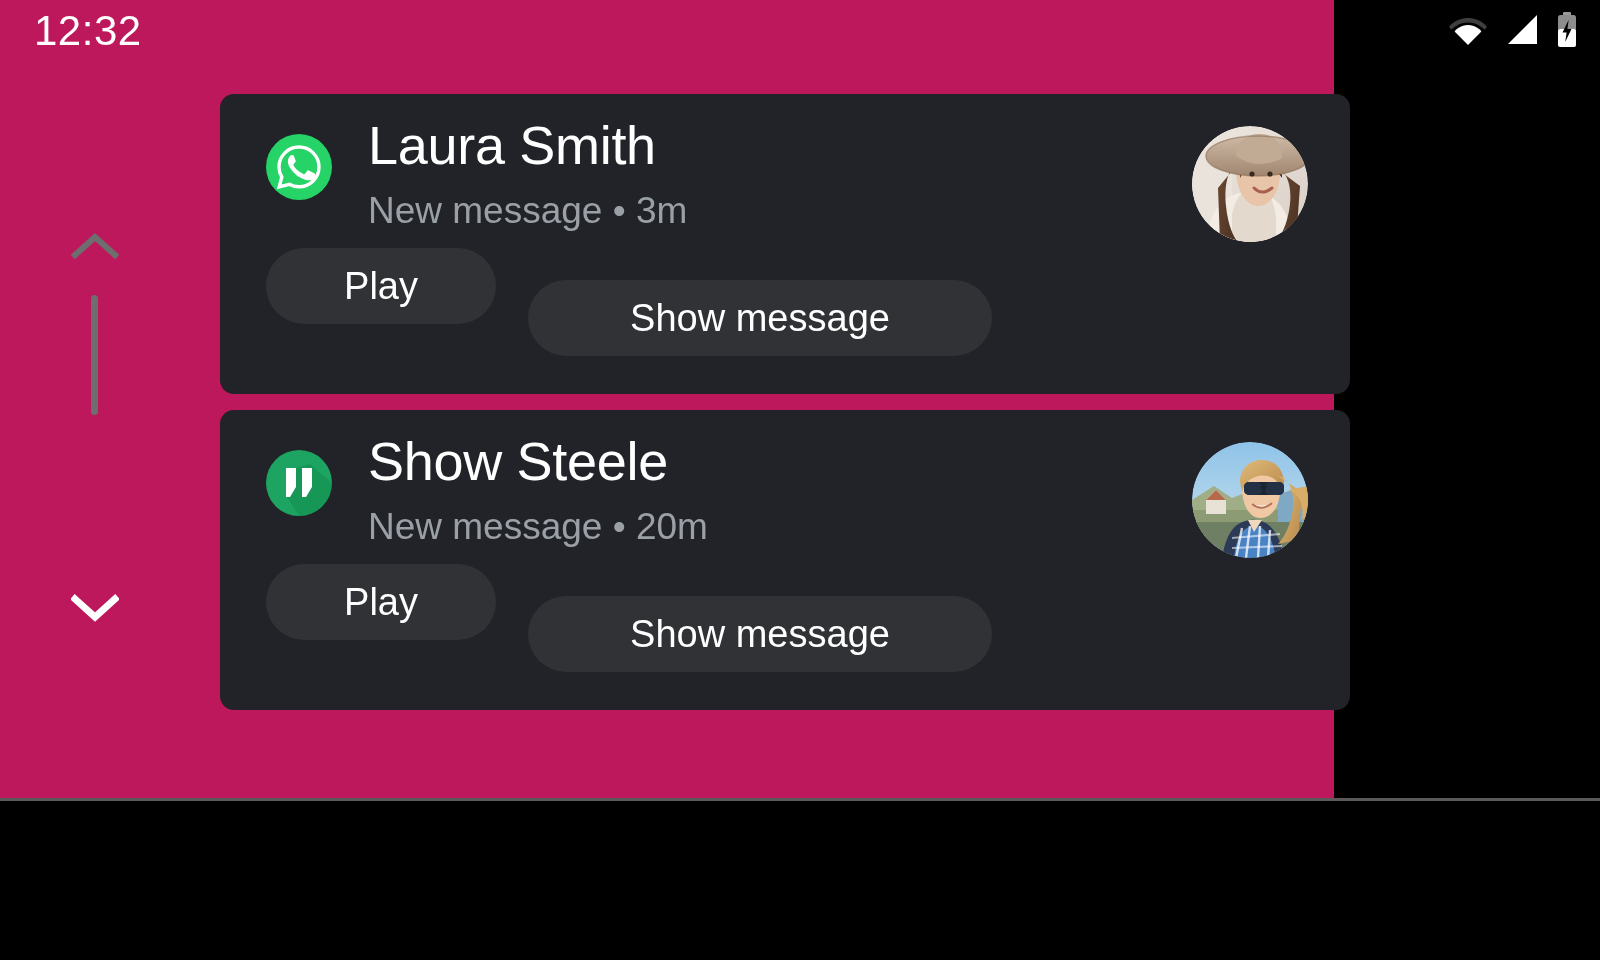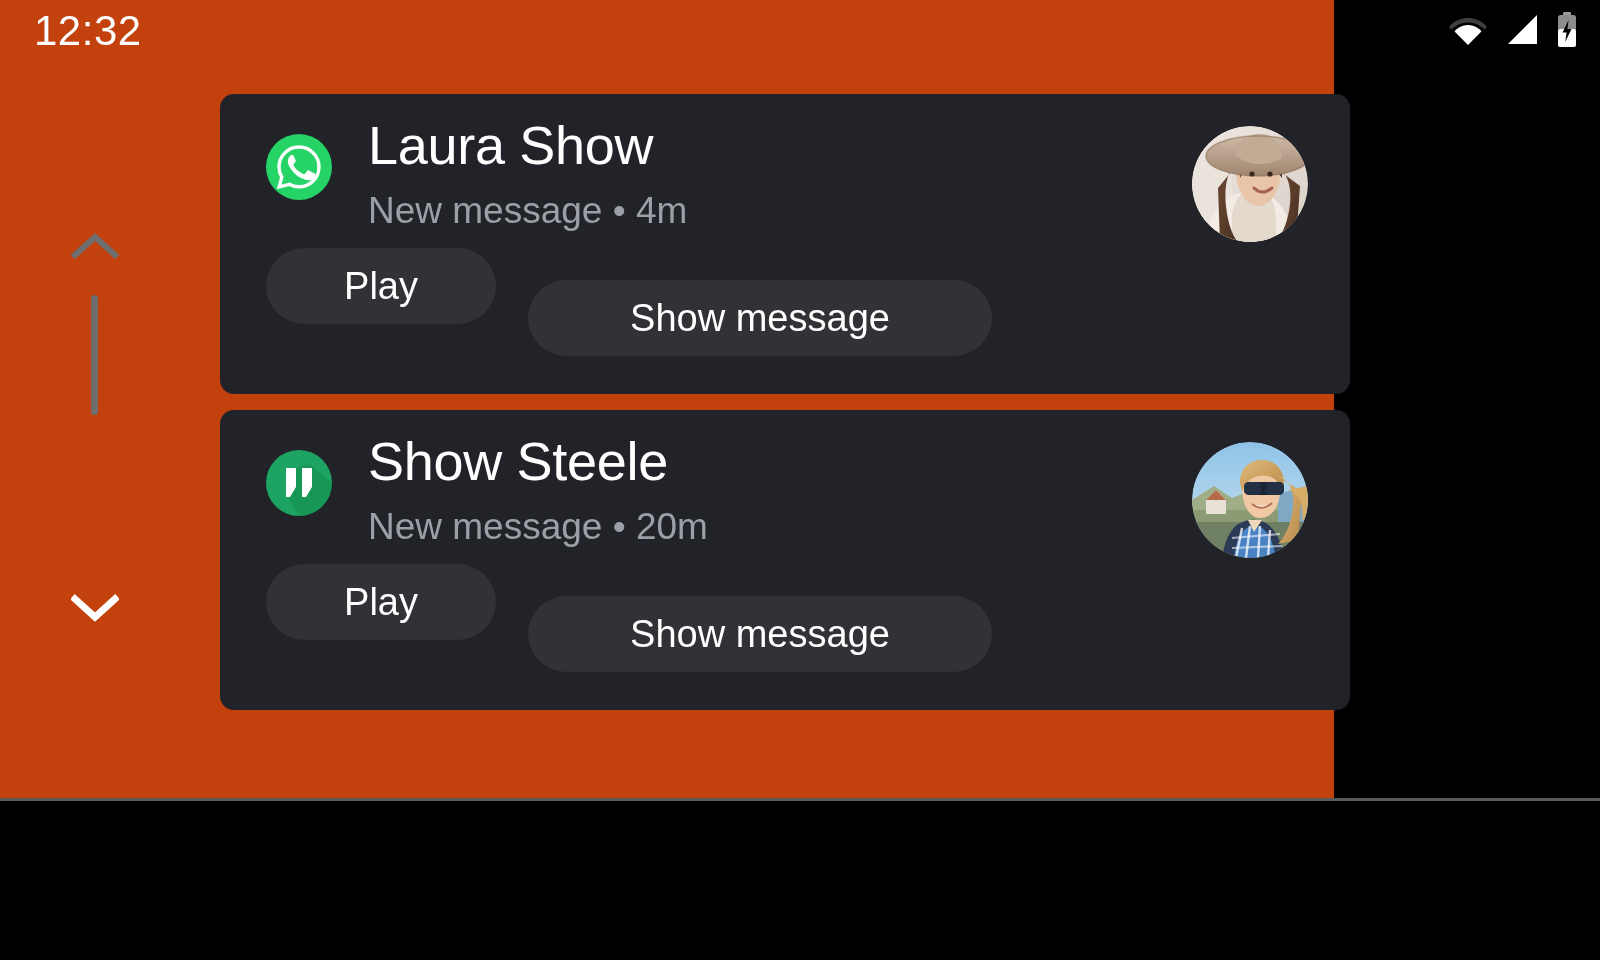--- a/index.html
+++ b/index.html
@@ -11,21 +11,21 @@
     width: 1600px;
     height: 960px;
     overflow: hidden;
     font-family: "Liberation Sans", sans-serif;
     -webkit-font-smoothing: antialiased;
   }
   .screen {
     position: relative;
     width: 1334px;
     height: 960px;
-    background: #c2410c;
+    background: #be185d;
   }
 
   
   .status-bar {
     position: absolute;
     top: 0; left: 0;
     width: 1600px;
     height: 62px;
   }
   .status-clock {
@@ -225,22 +225,22 @@
 
     <div class="card">
       <div class="card-head">
         <span class="app-badge">
           <svg width="66" height="66" viewBox="0 0 66 66">
             <circle cx="33" cy="33" r="33" fill="#25D366"></circle>
             <path d="M33 13 C22 13 13 22 13 33 C13 36.7 14 40.1 15.8 43 L13.2 52.8 L23.3 50.3 C26.1 51.9 29.4 52.8 33 52.8 C44 52.8 53 43.9 53 33 C53 22 44 13 33 13 Z" fill="none" stroke="#ffffff" stroke-width="3.4"></path>
             <path d="M27.2 24.6 C26.6 24.6 25.7 24.8 25 25.6 C24.3 26.4 22.4 28.2 22.4 31.8 C22.4 35.4 25 38.9 25.4 39.4 C25.8 39.9 30.5 47.4 37.9 50.3 C44 52.7 45.3 52.2 46.6 52.1 C48 52 51 50.3 51.6 48.6 C52.2 46.9 52.2 45.4 52 45.1 C51.8 44.8 51.3 44.6 50.5 44.2 C49.7 43.8 45.8 41.9 45.1 41.6 C44.4 41.4 43.9 41.2 43.4 42 C42.9 42.8 41.4 44.6 40.9 45.1 C40.5 45.6 40 45.7 39.2 45.3 C38.4 44.9 35.9 44 32.9 41.4 C30.6 39.3 29 36.8 28.6 36 C28.2 35.2 28.5 34.8 28.9 34.4 C29.3 34 29.7 33.5 30.1 33 C30.5 32.5 30.6 32.2 30.9 31.7 C31.1 31.2 31 30.7 30.8 30.3 C30.6 29.9 29.1 26 28.4 24.9 C27.9 24.7 27.5 24.6 27.2 24.6 Z" fill="#ffffff" transform="translate(-1.5,-4.5) scale(0.92) translate(3,3)"></path>
           </svg>
         </span>
-        <div class="card-title">Laura Show</div>
-        <div class="card-sub">New message • 4m</div>
+        <div class="card-title">Laura Smith</div>
+        <div class="card-sub">New message • 3m</div>
         <div class="avatar">
           <svg width="116" height="116" viewBox="0 0 116 116">
             <defs>
               <clipPath id="clipA">
                   <circle cx="58" cy="58" r="58"></circle>
                 </clipPath>
               <linearGradient id="bgA" x1="0" y1="0" x2="1" y2="1">
                 <stop offset="0%" stop-color="#efe9e2"></stop>
                   <stop offset="100%" stop-color="#d8cfc6"></stop>
               </linearGradient>

